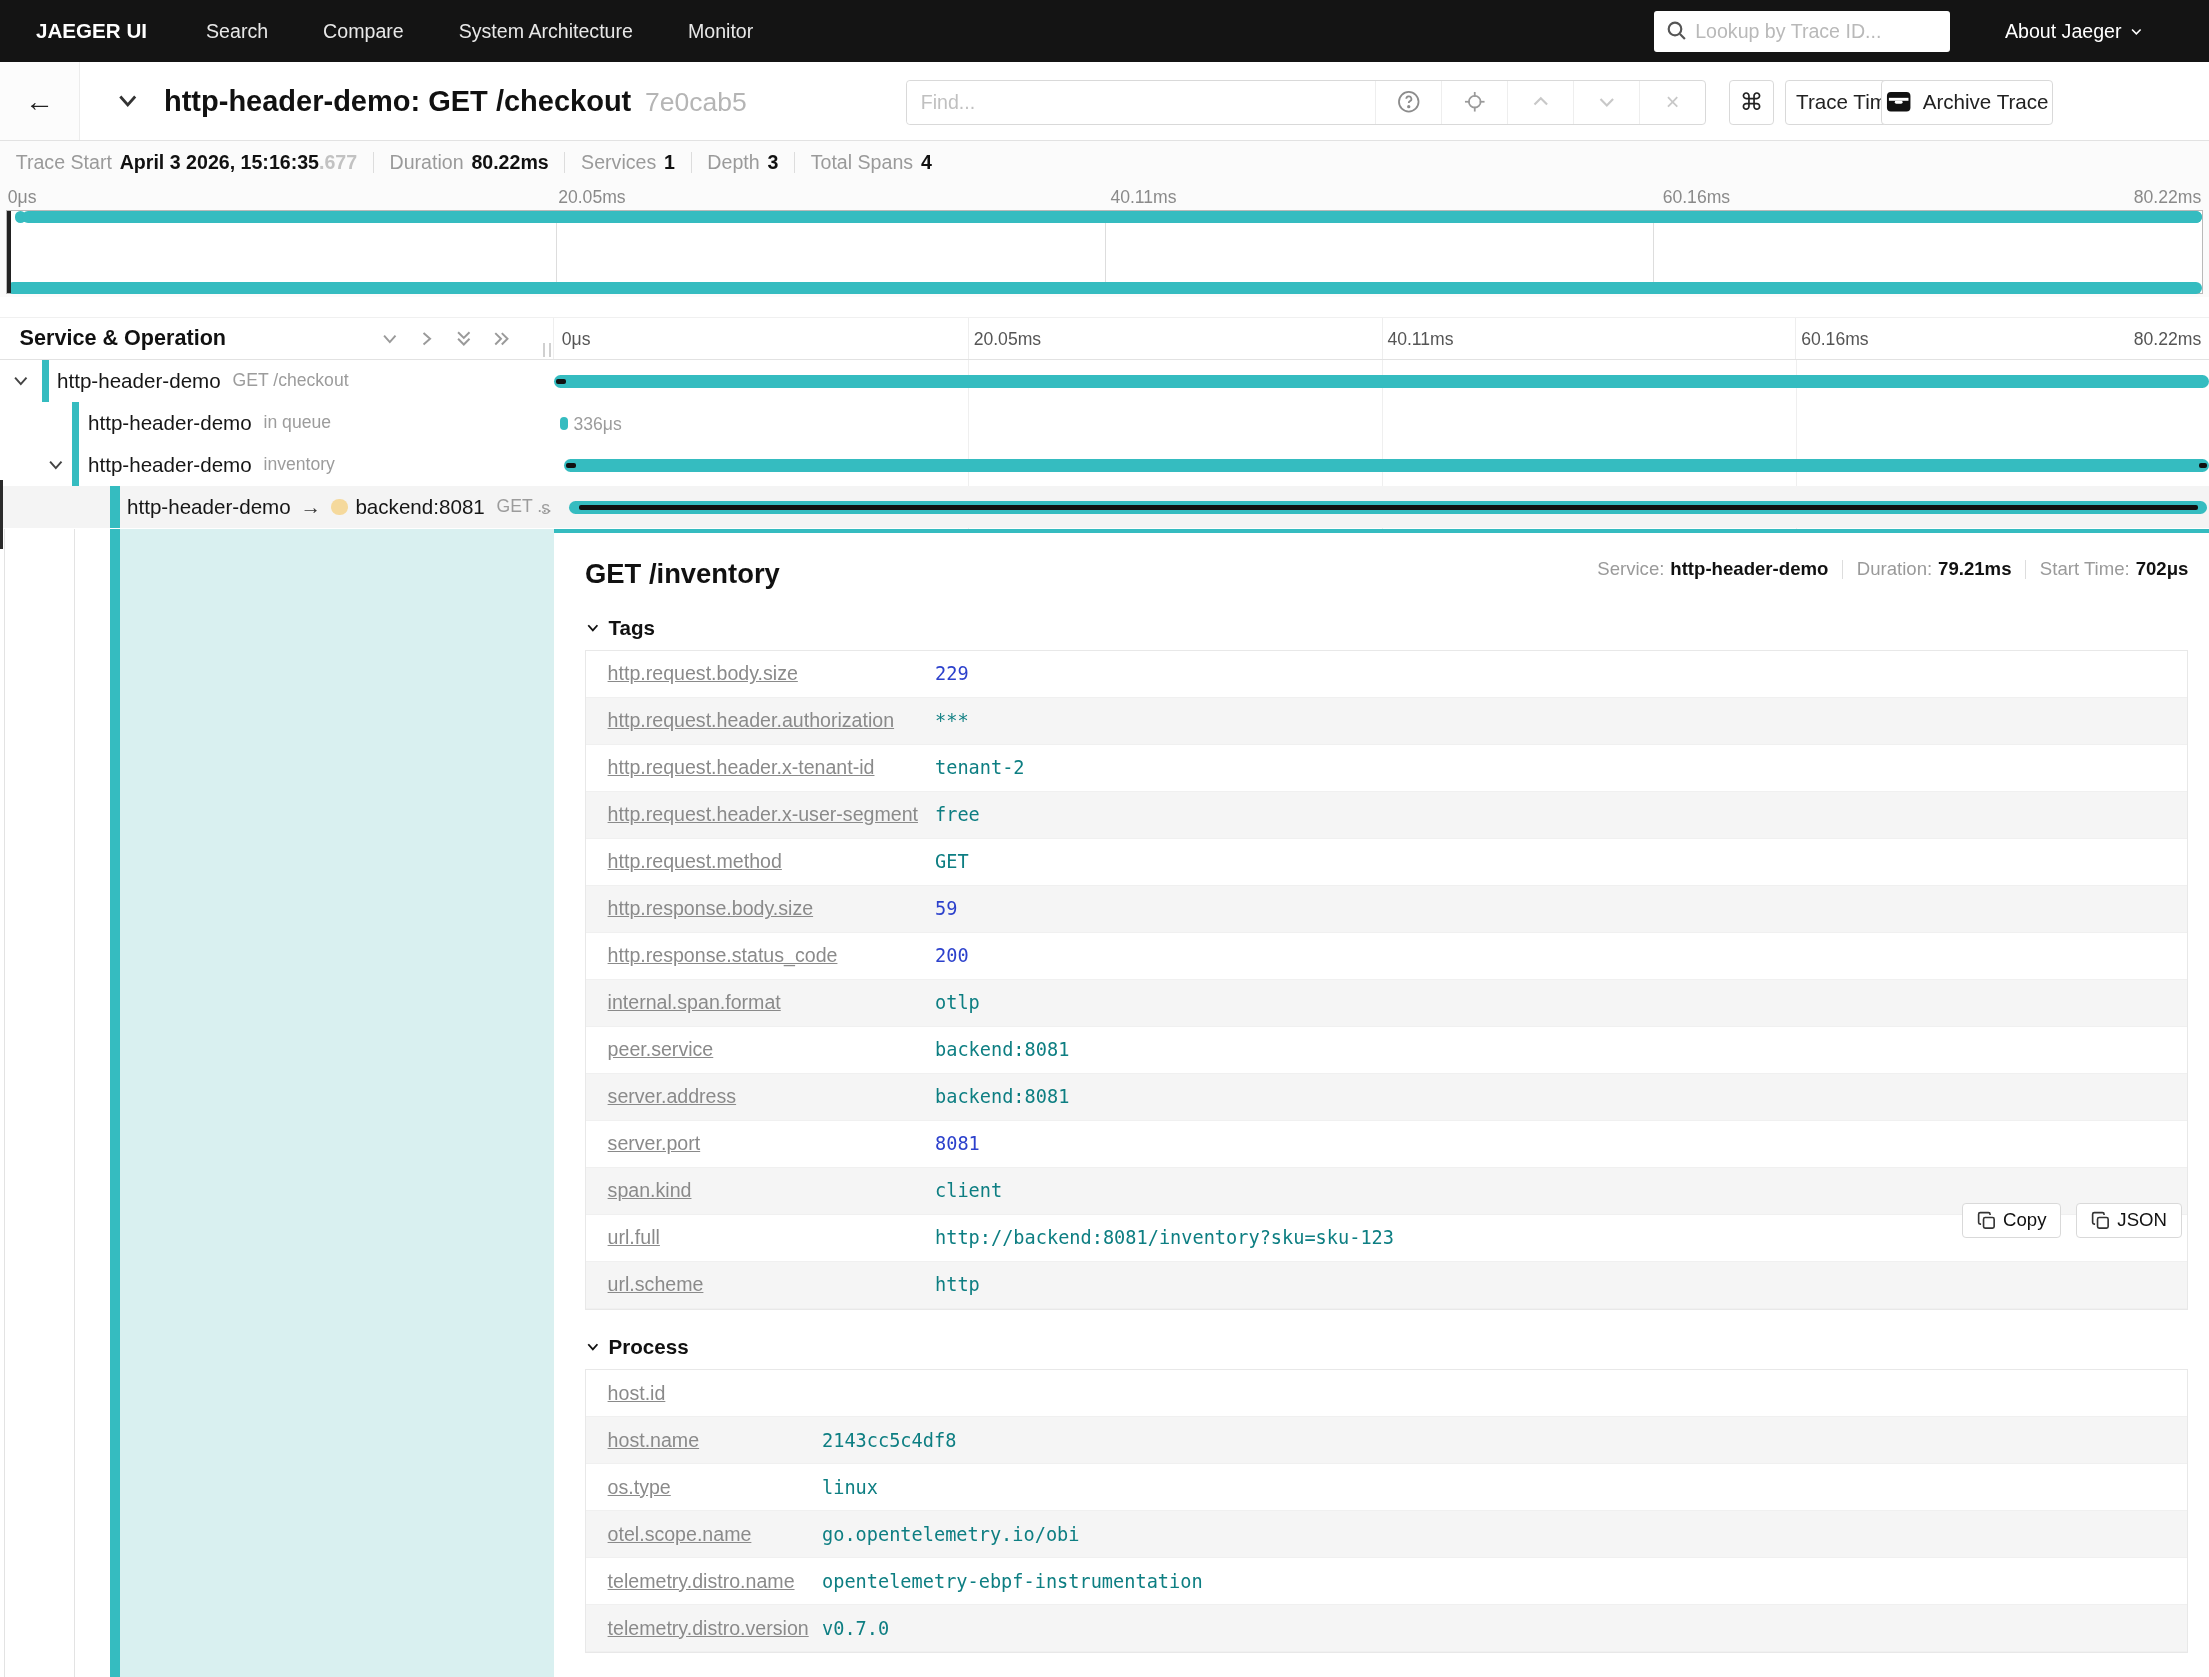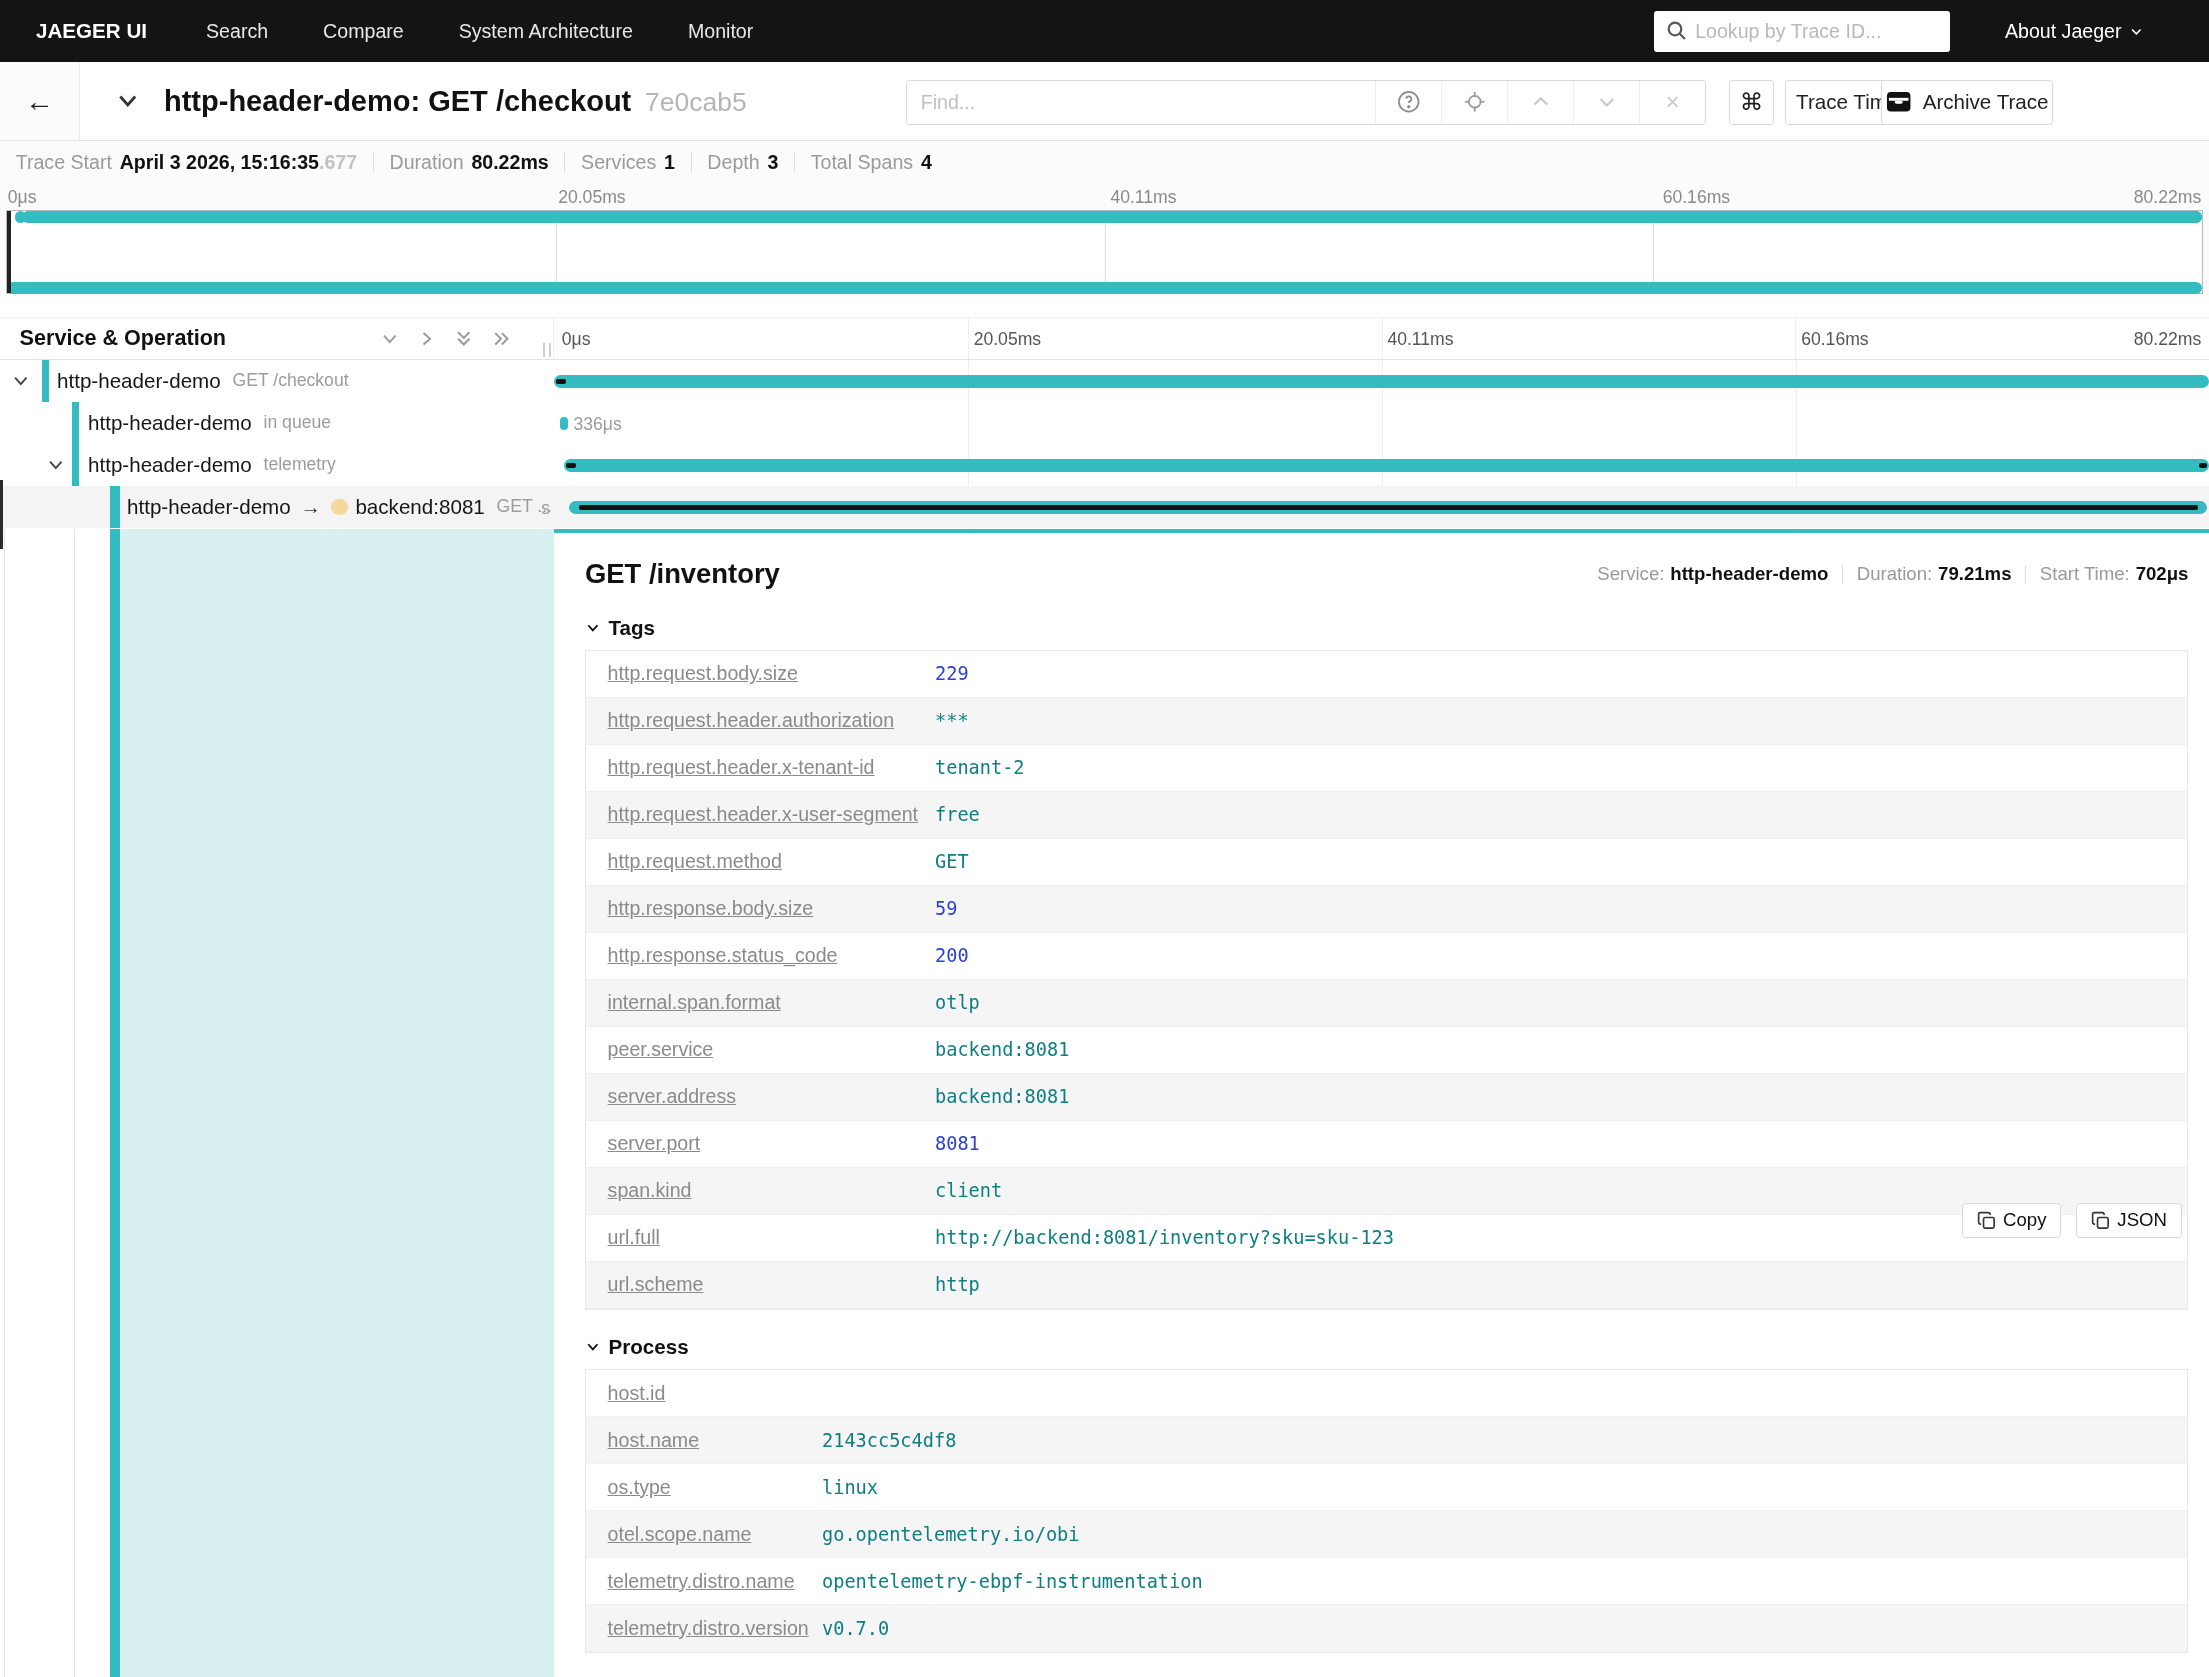--- a/index.html
+++ b/index.html
@@ -104,21 +104,21 @@
 
   
   .detail { display:flex; height:1149px; }
   .detail-left { position:relative; width:554px; background:#fff; }
   .dl-guide { position:absolute; top:0; bottom:0; width:1px; background:#e3e3e3; }
   .dg1 { left:3.9px; } .dg2 { left:74px; }
   .dl-accent { position:absolute; left:110px; width:9.8px; top:0; bottom:0; background:#35bcc0; }
   .dl-cyan { position:absolute; left:120px; right:0; top:0; bottom:0; background:#d9f0f0; }
   .detail-right { flex:1; border-top:4.9px solid #35bcc0; background:#fff; position:relative;
     padding:25.5px 20.6px 0 31px; overflow:hidden; }
-  .detail-head { display:flex; align-items:center; }
+  .detail-head { display:flex; align-items:flex-start; }
   .detail-title { font-size:27.4px; font-weight:bold; }
   .detail-meta { margin-left:auto; font-size:18.6px; color:#9a9a9a; display:flex; align-items:center; }
   .detail-meta b { color:#111; margin-left:5.9px; }
   .meta-sep { width:1px; height:19.6px; background:#ddd; margin:0 13.7px; align-self:center; }
   .section-head { display:flex; align-items:center; gap:7.8px; font-size:20.6px; font-weight:bold;
     margin-top:25.5px; color:#111; cursor:pointer; }
   .kv-table { margin-top:9.8px; border:1px solid #e8e8e8; }
   .kv-row { display:flex; align-items:center; height:47px; border-bottom:1px solid #f0f0f0; background:#fff; }
   .kv-row:nth-child(even) { background:#f5f5f5; }
   .kv-key { flex:none; padding-left:21.6px; font-size:19.6px; color:#8a8a8a;text-decoration:underline; }
@@ -343,21 +343,21 @@
     <div class="span-row">
       <div class="row-name">
         <span class="tree-chevron c1">
             <svg width="19.6" height="19.6" viewBox="0 0 24 24" fill="none" stroke="currentColor" stroke-width="2.4">
               <polyline points="5,8 12,16 19,8"></polyline>
             </svg>
           </span>
         <span class="accent a1"></span>
         <span class="row-label l1">
             <span class="svc-name">http-header-demo</span>
-            <span class="op-name">telemetry</span>
+            <span class="op-name">inventory</span>
           </span>
       </div>
       <div class="row-tl">
         <div class="bar" style="left:0.6%;width:99.4%">
             <span class="self-mark m-left"></span>
             <span class="self-mark m-right"></span>
           </div>
       </div>
     </div>
 

